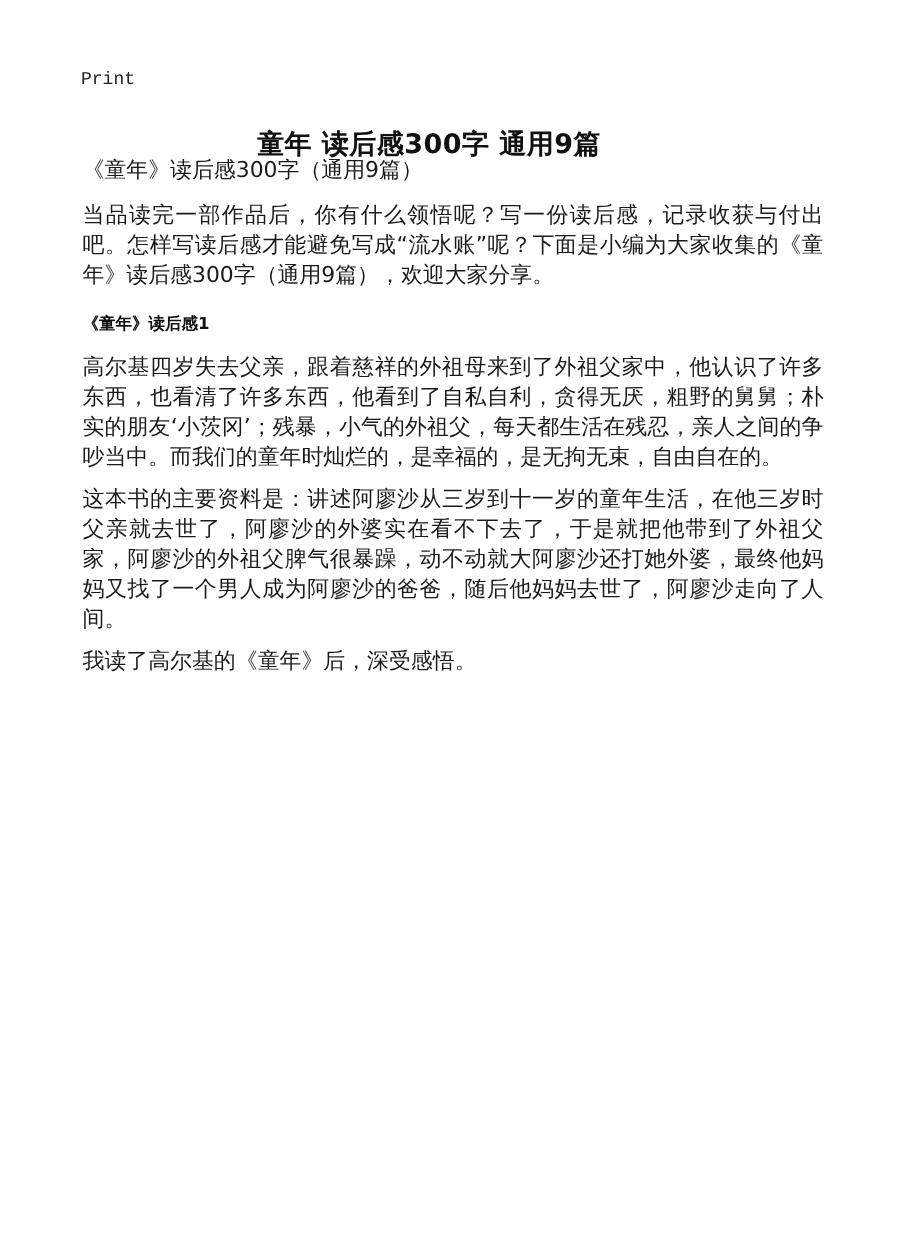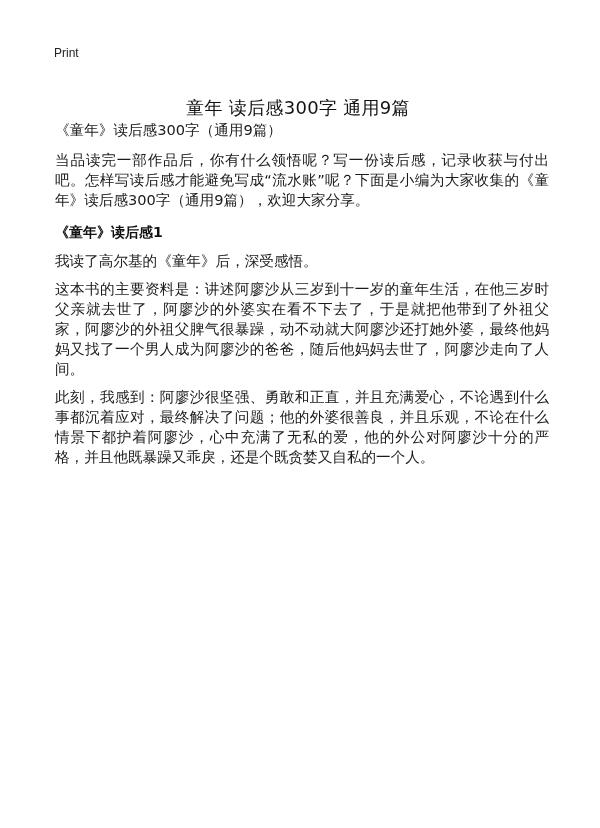--- a/index.html
+++ b/index.html
@@ -11,76 +11,76 @@
       width: 600px;
       height: 828px;
       position: relative;
       overflow: hidden;
       color: #111111;
     }
     .print-label {
       position: absolute;
       left: 54px;
       top: 46px;
-      font-family: Liberation Sans, sans-serif;
+      font-family: Liberation Mono, monospace;
       font-size: 12px;
       color: #222;
     }
     .doc-title {
       position: absolute;
       left: 0;
       top: 80px;
       width: 564px;
       text-align: center;
       font-family: "DejaVu Sans", "Liberation Sans", sans-serif;
       font-size: 18px;
-      font-weight: normal;
+      font-weight: bold;
       color: #111;
-      margin: 16px;
+      margin: 4px;
       letter-spacing: 0.3px;
     }
     .content {
       position: absolute;
       left: 55px;
-      top: 120px;
+      top: 104px;
       width: 494px;
       font-family: "DejaVu Sans", "Liberation Sans", sans-serif;
       font-size: 14.6px;
       line-height: 20px;
       color: #1a1a1a;
     }
     .content p {
       margin: 0 0 8px 0;
       text-align: justify;
       word-break: break-all;
     }
     .content p.subtitle {
       margin-bottom: 10px;
     }
     .content h2 {
-      font-size: 14px;
+      font-size: 11px;
       font-weight: bold;
       margin: 12px 0 9px 0;
       line-height: 20px;
       color: #111;
     }
   </style>
 </head>
 <body>
 
 <div class="print-label">Print</div>
 
 <h1 class="doc-title">童年  读后感300字  通用9篇</h1>
 
 <div class="content">
   <p class="subtitle">《童年》读后感300字（通用9篇）</p>
   <p>当品读完一部作品后，你有什么领悟呢？写一份读后感，记录收获与付出吧。怎样写读后感才能避免写成“流水账”呢？下面是小编为大家收集的《童年》读后感300字（通用9篇），欢迎大家分享。</p>
 
   <section>
     <h2>《童年》读后感1</h2>
+    <p>高尔基四岁失去父亲，跟着慈祥的外祖母来到了外祖父家中，他认识了许多东西，也看清了许多东西，他看到了自私自利，贪得无厌，粗野的舅舅；朴实的朋友‘小茨冈’；残暴，小气的外祖父，每天都生活在残忍，亲人之间的争吵当中。而我们的童年时灿烂的，是幸福的，是无拘无束，自由自在的。</p>
   </section>
 
   <section>
+    <p>这本书的主要资料是：讲述阿廖沙从三岁到十一岁的童年生活，在他三岁时父亲就去世了，阿廖沙的外婆实在看不下去了，于是就把他带到了外祖父家，阿廖沙的外祖父脾气很暴躁，动不动就大阿廖沙还打她外婆，最终他妈妈又找了一个男人成为阿廖沙的爸爸，随后他妈妈去世了，阿廖沙走向了人间。</p>
     <p>我读了高尔基的《童年》后，深受感悟。</p>
-    <p>这本书的主要资料是：讲述阿廖沙从三岁到十一岁的童年生活，在他三岁时父亲就去世了，阿廖沙的外婆实在看不下去了，于是就把他带到了外祖父家，阿廖沙的外祖父脾气很暴躁，动不动就大阿廖沙还打她外婆，最终他妈妈又找了一个男人成为阿廖沙的爸爸，随后他妈妈去世了，阿廖沙走向了人间。</p>
-    <p>此刻，我感到：阿廖沙很坚强、勇敢和正直，并且充满爱心，不论遇到什么事都沉着应对，最终解决了问题；他的外婆很善良，并且乐观，不论在什么情景下都护着阿廖沙，心中充满了无私的爱，他的外公对阿廖沙十分的严格，并且他既暴躁又乖戾，还是个既贪婪又自私的一个人。</p>
   </section>
 </div>
 
 </body></html>

